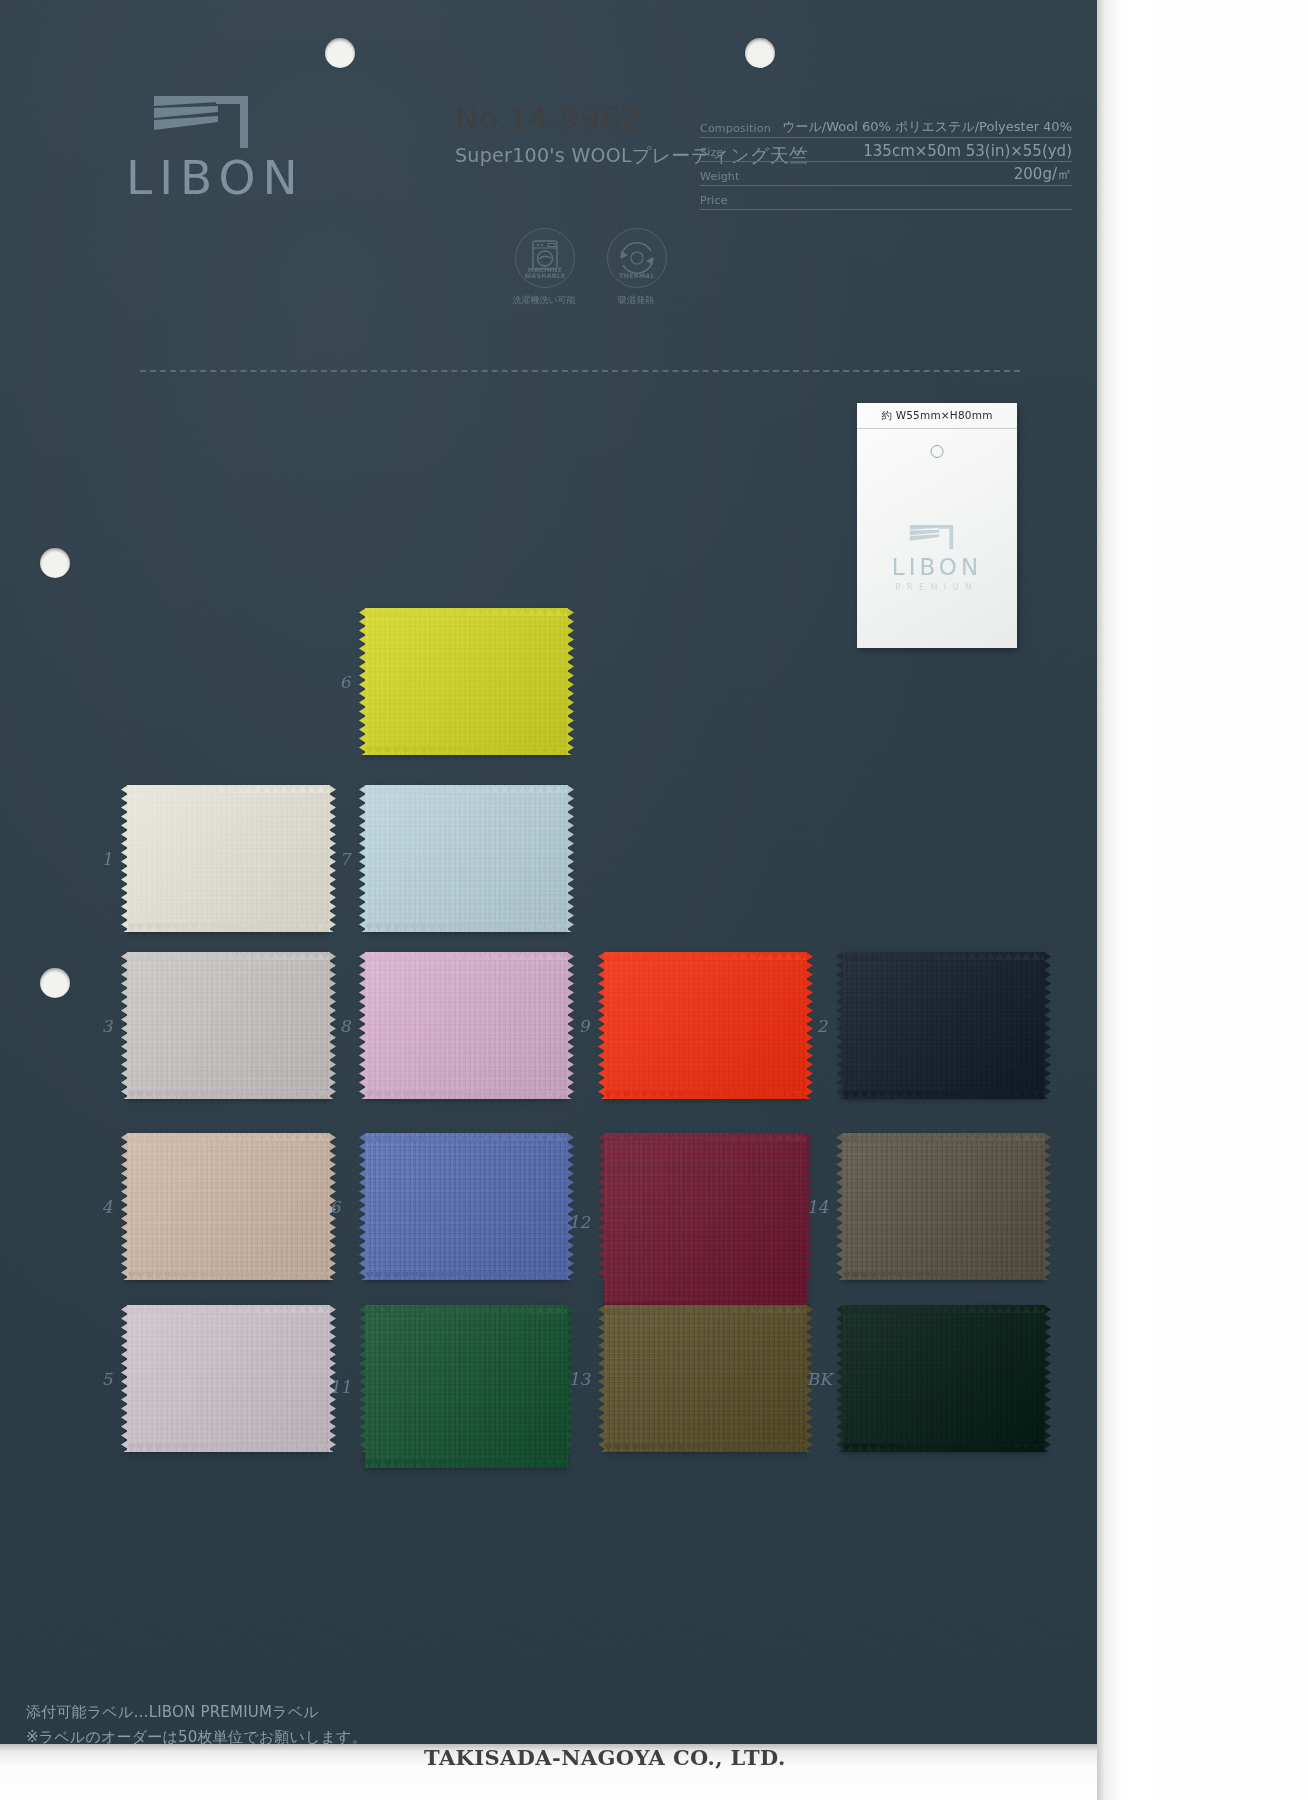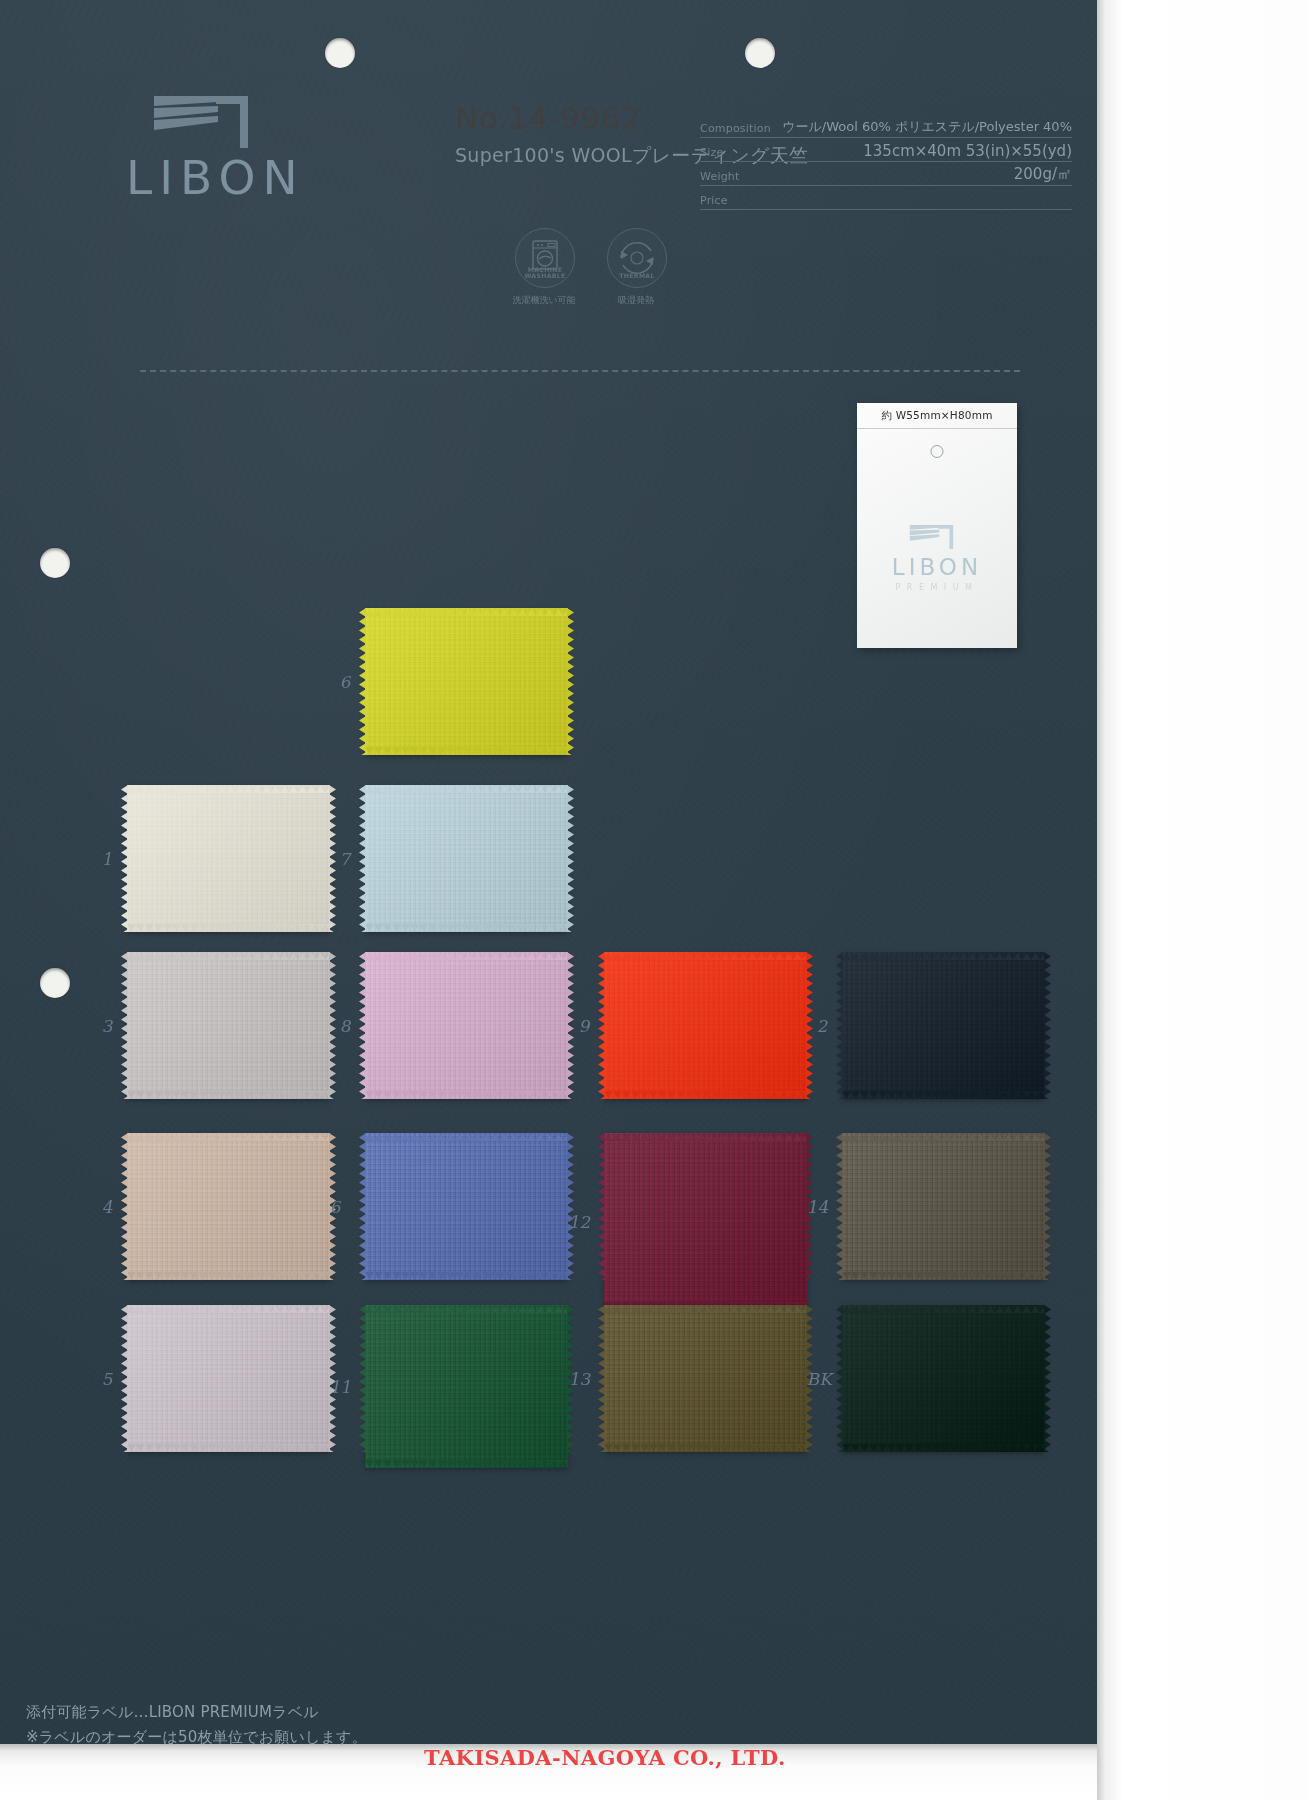--- a/index.html
+++ b/index.html
@@ -180,21 +180,21 @@
 
   
   #footer-jp{
     position:absolute;left:26px;top:1700px;
     font-family:"DejaVu Sans",sans-serif;
     font-size:15px;line-height:25px;color:#8d9ea6;letter-spacing:.2px;
   }
   #footer-co{
     position:absolute;left:424px;top:1745px;
     font-family:"DejaVu Serif",serif;font-weight:bold;
-    font-size:21px;color:#ef4444;letter-spacing:.4px;
+    font-size:21px;color:#404040;letter-spacing:.4px;
   }
 </style>
 </head>
 <body>
 
 <div id="page">
 
   <div id="sheet"></div>
   <div id="grain"></div>
   <div id="edge-right"></div>
@@ -224,21 +224,21 @@
     <div id="prod-name">Super100's WOOLプレーティング天竺</div>
   </div>
 
   <div id="spec">
     <div class="spec-row">
       <span class="spec-key">Composition</span>
       <span class="spec-val small">ウール/Wool 60% ポリエステル/Polyester 40%</span>
     </div>
     <div class="spec-row">
       <span class="spec-key">Size</span>
-      <span class="spec-val">135cm×40m   53(in)×55(yd)</span>
+      <span class="spec-val">135cm×50m   53(in)×55(yd)</span>
     </div>
     <div class="spec-row">
       <span class="spec-key">Weight</span>
       <span class="spec-val">200g/㎡</span>
     </div>
     <div class="spec-row">
       <span class="spec-key">Price</span>
       <span class="spec-val"></span>
     </div>
   </div>

